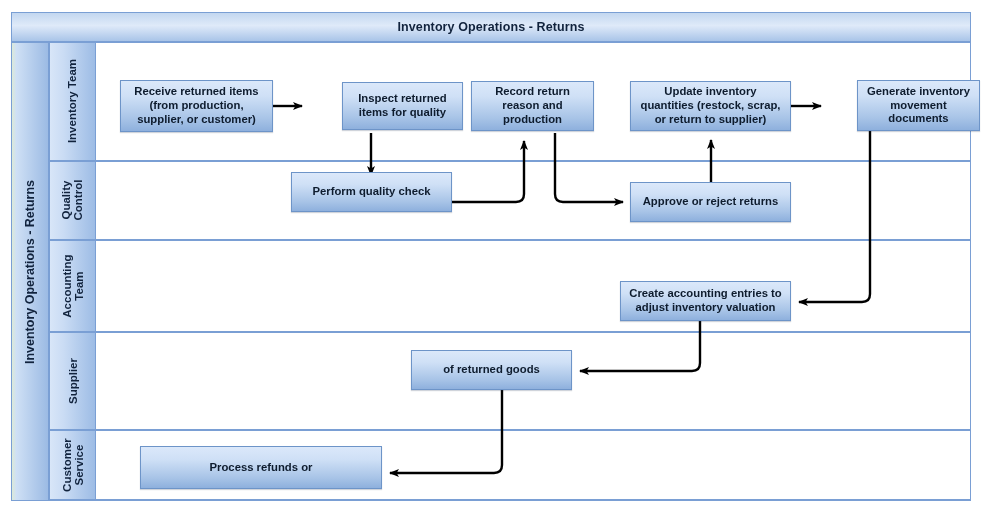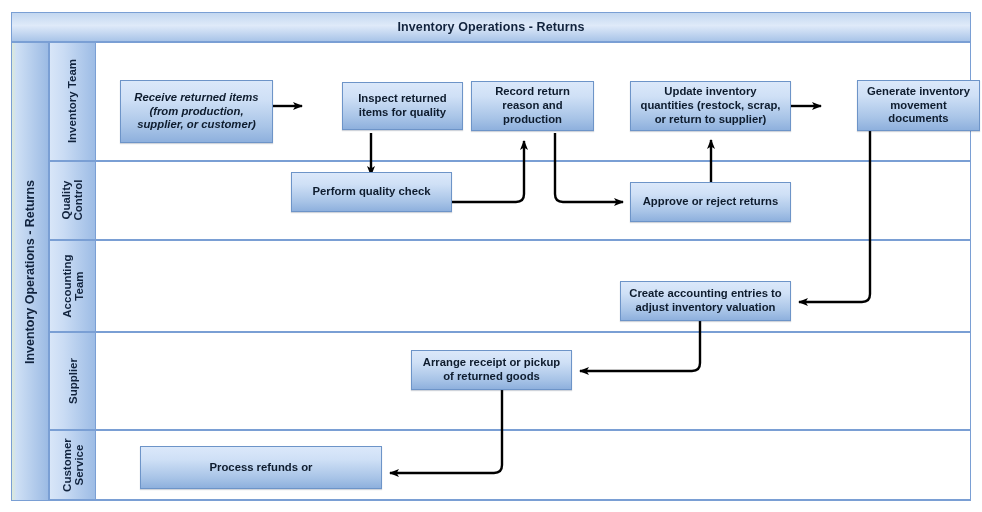--- a/index.html
+++ b/index.html
@@ -220,21 +220,21 @@
       <path d="M791,106 L821,106"></path>
 
       <path d="M870,131 L870,294 Q870,302 862,302 L799,302"></path>
 
       <path d="M700,321 L700,363 Q700,371 692,371 L580,371"></path>
 
       <path d="M502,390 L502,465 Q502,473 494,473 L390,473"></path>
     </g>
   </svg>
 
-  <div class="task" style="left:120px;top:80px;width:153px;height:63px;font-style:italic;">
+  <div class="task" style="left:120px;top:80px;width:153px;height:52px;">
     <div class="lines">
         <div>Receive returned items</div>
         <div>(from production,</div>
         <div>supplier, or customer)</div>
       </div>
   </div>
 
   <div class="task" style="left:310px;top:82px;width:121px;height:48px;margin-left:32px;">
     <div class="lines">
         <div>Inspect returned</div>
@@ -280,21 +280,20 @@
 
   <div class="task" style="left:620px;top:281px;width:171px;height:40px;">
     <div class="lines">
         <div>Create accounting entries to</div>
         <div>adjust inventory valuation</div>
       </div>
   </div>
 
   <div class="task" style="left:411px;top:350px;width:161px;height:40px;">
     <div class="lines">
-        <div>Arrange receipt or pickup</div>
         <div>of returned goods</div>
       </div>
   </div>
 
   <div class="task" style="left:140px;top:446px;width:242px;height:43px;justify-content:flex-end;">
     <div class="lines">
         <div>Process refunds or</div>
       </div>
   </div>
 

